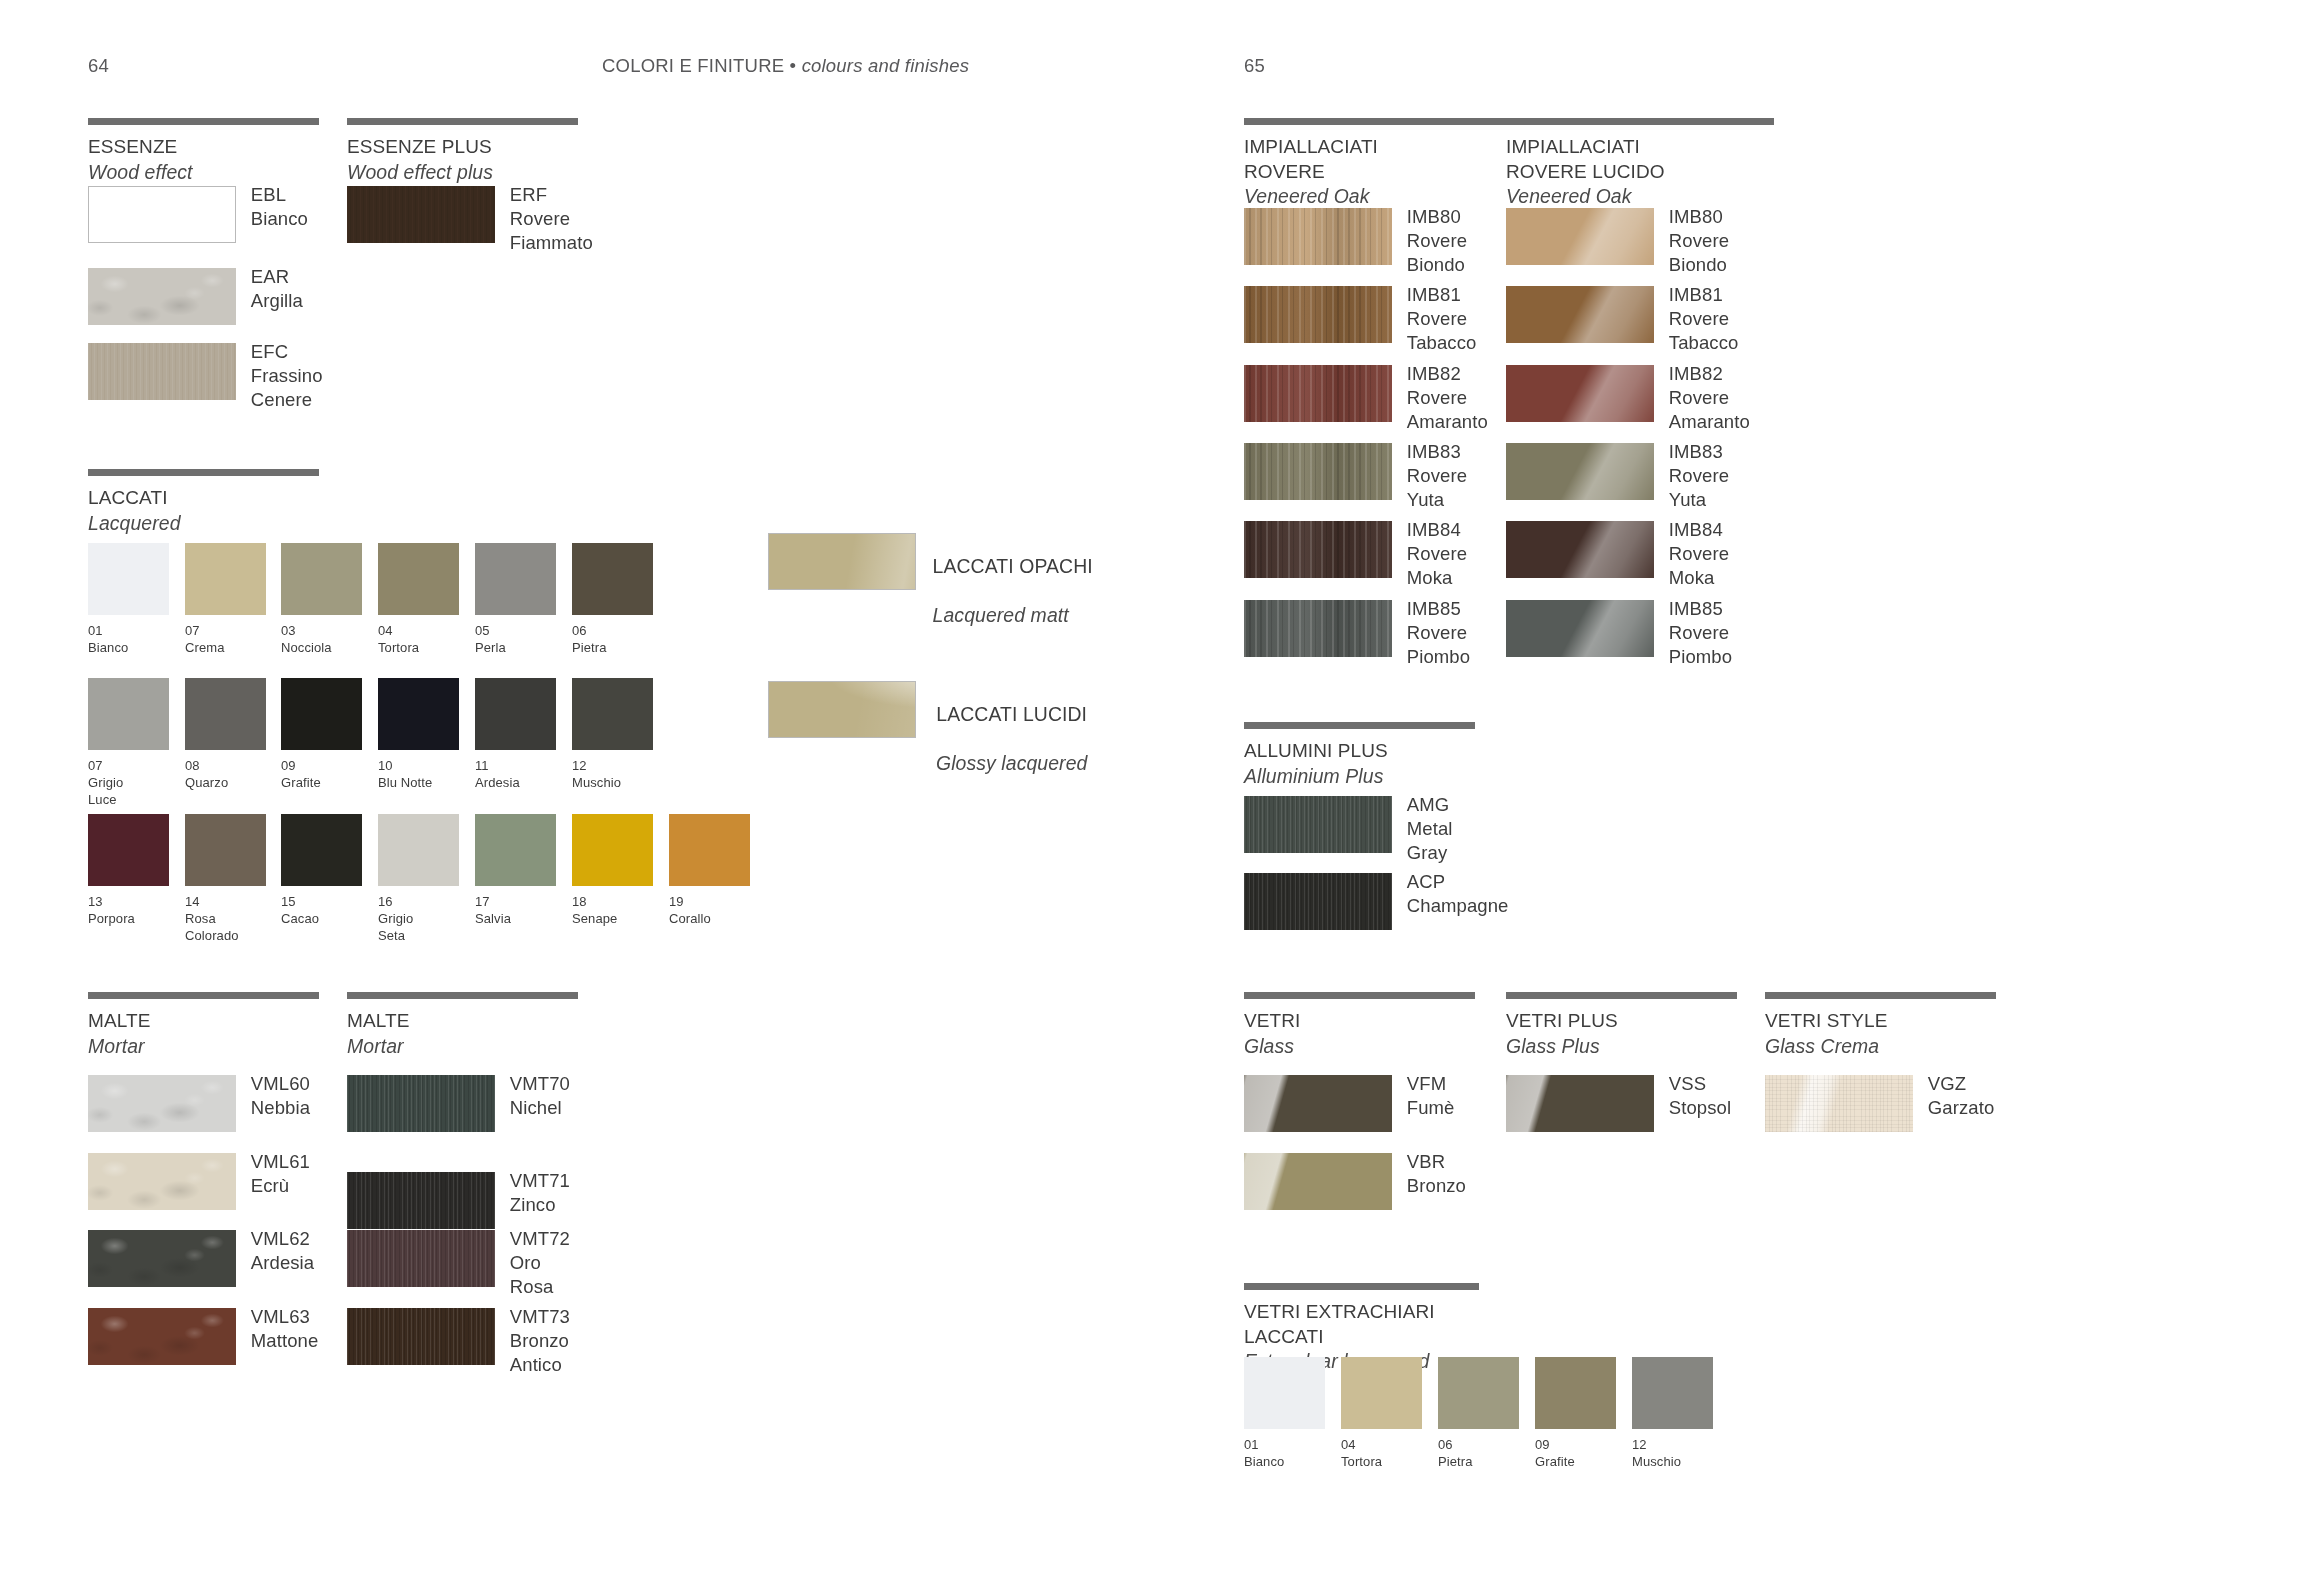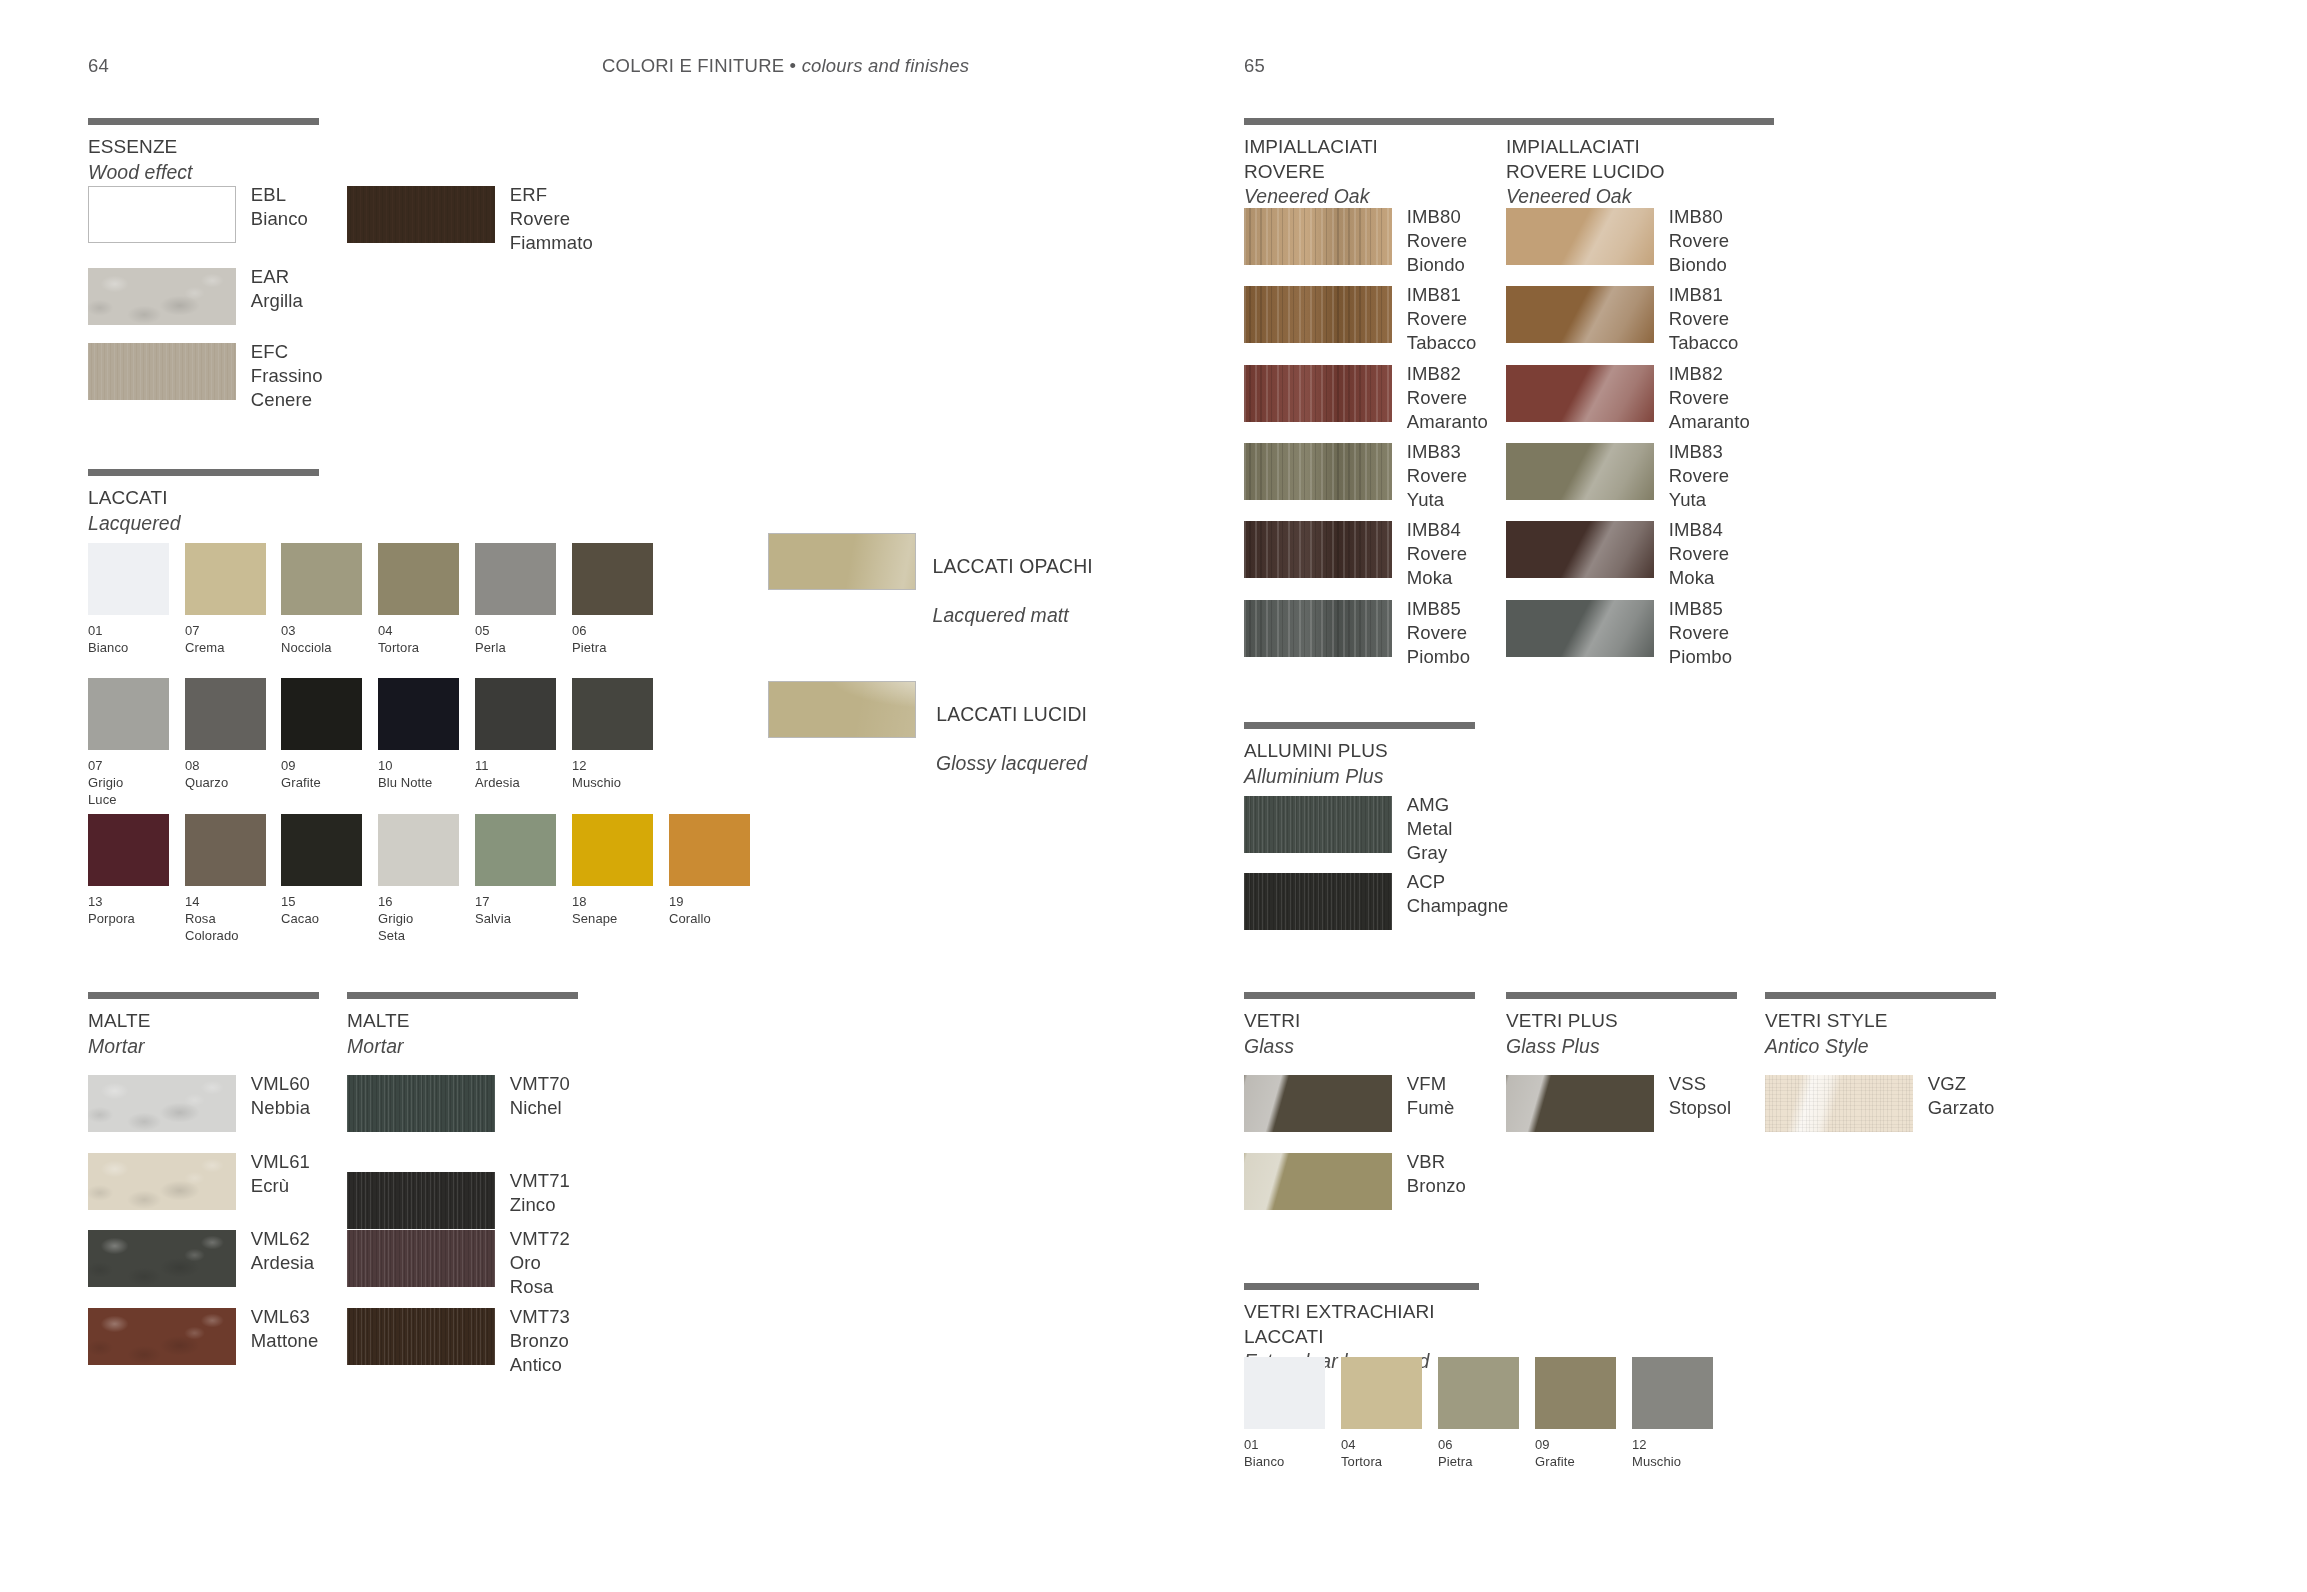--- a/index.html
+++ b/index.html
@@ -141,20 +141,25 @@
     <div class="hlab">EAR
 Argilla</div>
   </div>
   <div class="hitem" style="left:88px; top:343px;">
     <div class="hsw grain" style="width:148px; height:57px; background:#b3a998;"></div>
     <div class="hlab">EFC
 Frassino
 Cenere</div>
   </div>
 
+  <div class="grp" style="left:347px; top:118px; width:231px;">
+    <div class="rule"></div>
+    <div class="grp-it">ESSENZE PLUS</div>
+    <div class="grp-en">Wood effect plus</div>
+  </div>
   <div class="hitem" style="left:347px; top:186px;">
     <div class="hsw grain" style="width:148px; height:57px; background:#3a2a1e;"></div>
     <div class="hlab">ERF
 Rovere
 Fiammato</div>
   </div>
 
   <div class="grp" style="left:88px; top:469px; width:231px;">
     <div class="rule"></div>
     <div class="grp-it">LACCATI</div>
@@ -458,21 +463,21 @@
   </div>
   <div class="hitem" style="left:1506px; top:1075px;">
       <div class="hsw glassband" style="width:148px;height:57px;background:#514a3c;"></div>
       <div class="hlab">VSS
 Stopsol</div>
     </div>
 
   <div class="grp" style="left:1765px; top:992px; width:231px;">
     <div class="rule"></div>
     <div class="grp-it">VETRI STYLE</div>
-    <div class="grp-en">Antico Style</div>
+    <div class="grp-en">Glass Crema</div>
   </div>
   <div class="hitem" style="left:1765px; top:1075px;">
       <div class="hsw linen" style="width:148px;height:57px;background:#ece1d0;"></div>
       <div class="hlab">VGZ
 Garzato</div>
     </div>
 
   <div class="grp" style="left:1244px; top:1283px; width:235px;">
     <div class="rule"></div>
     <div class="grp-it">VETRI EXTRACHIARI LACCATI</div>

